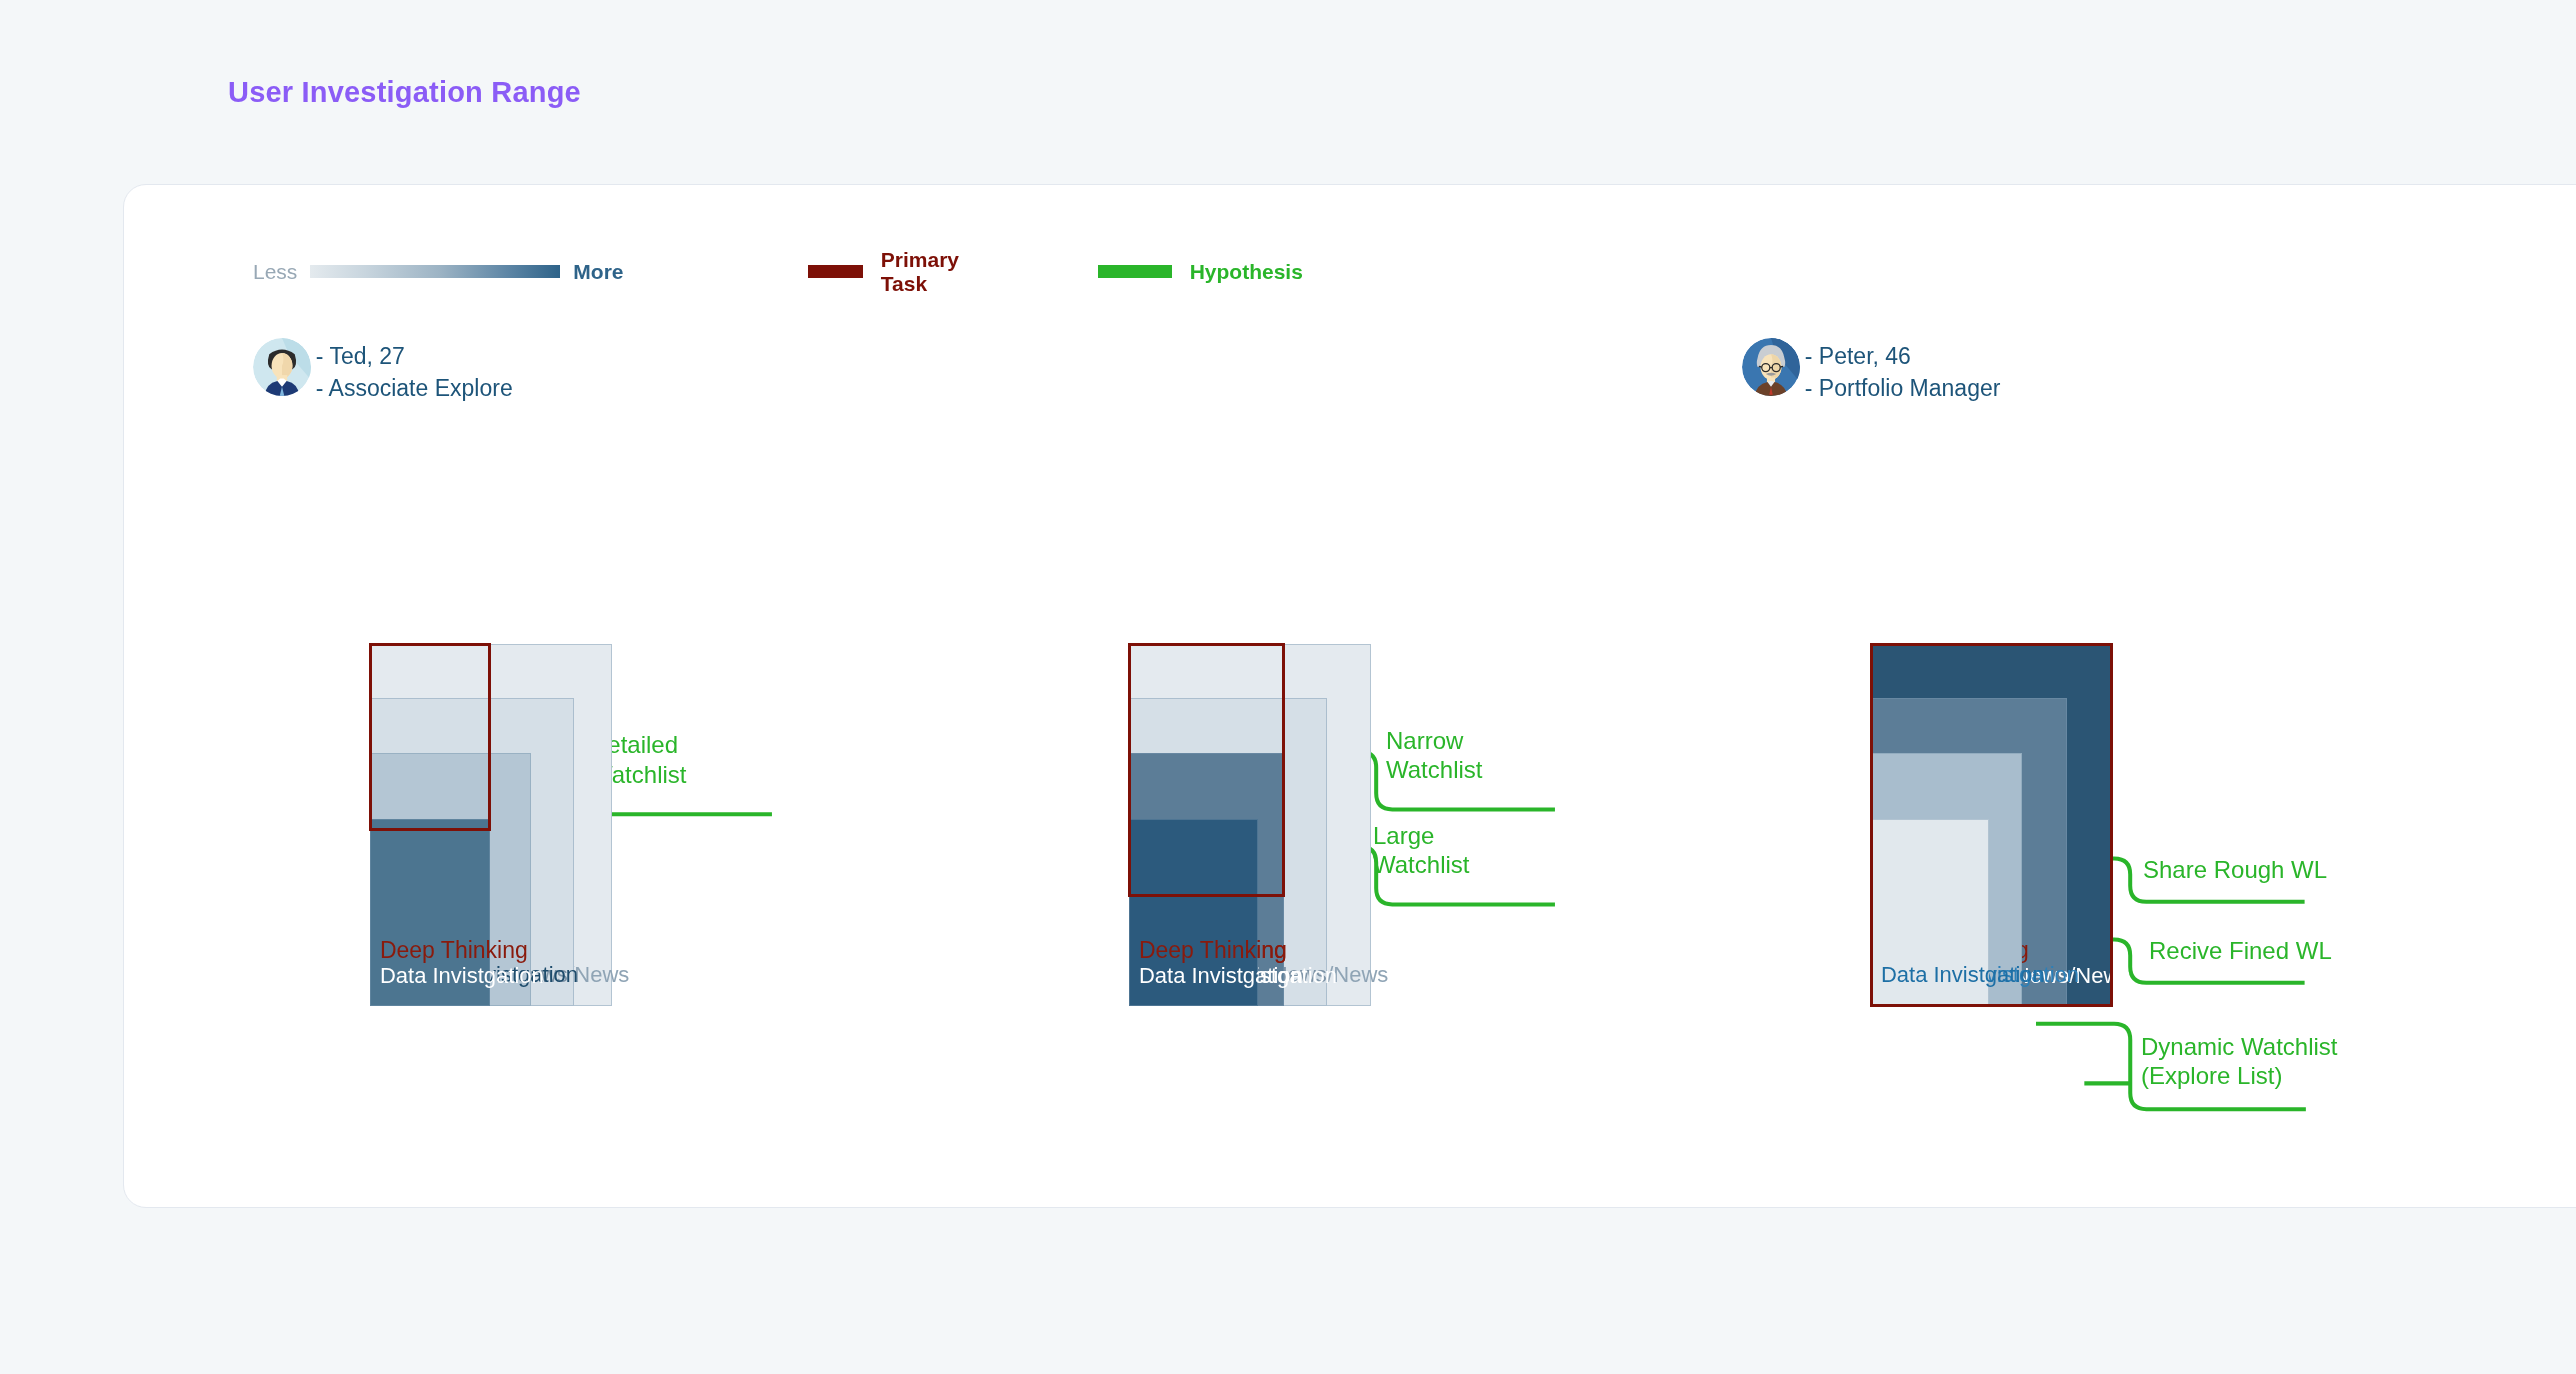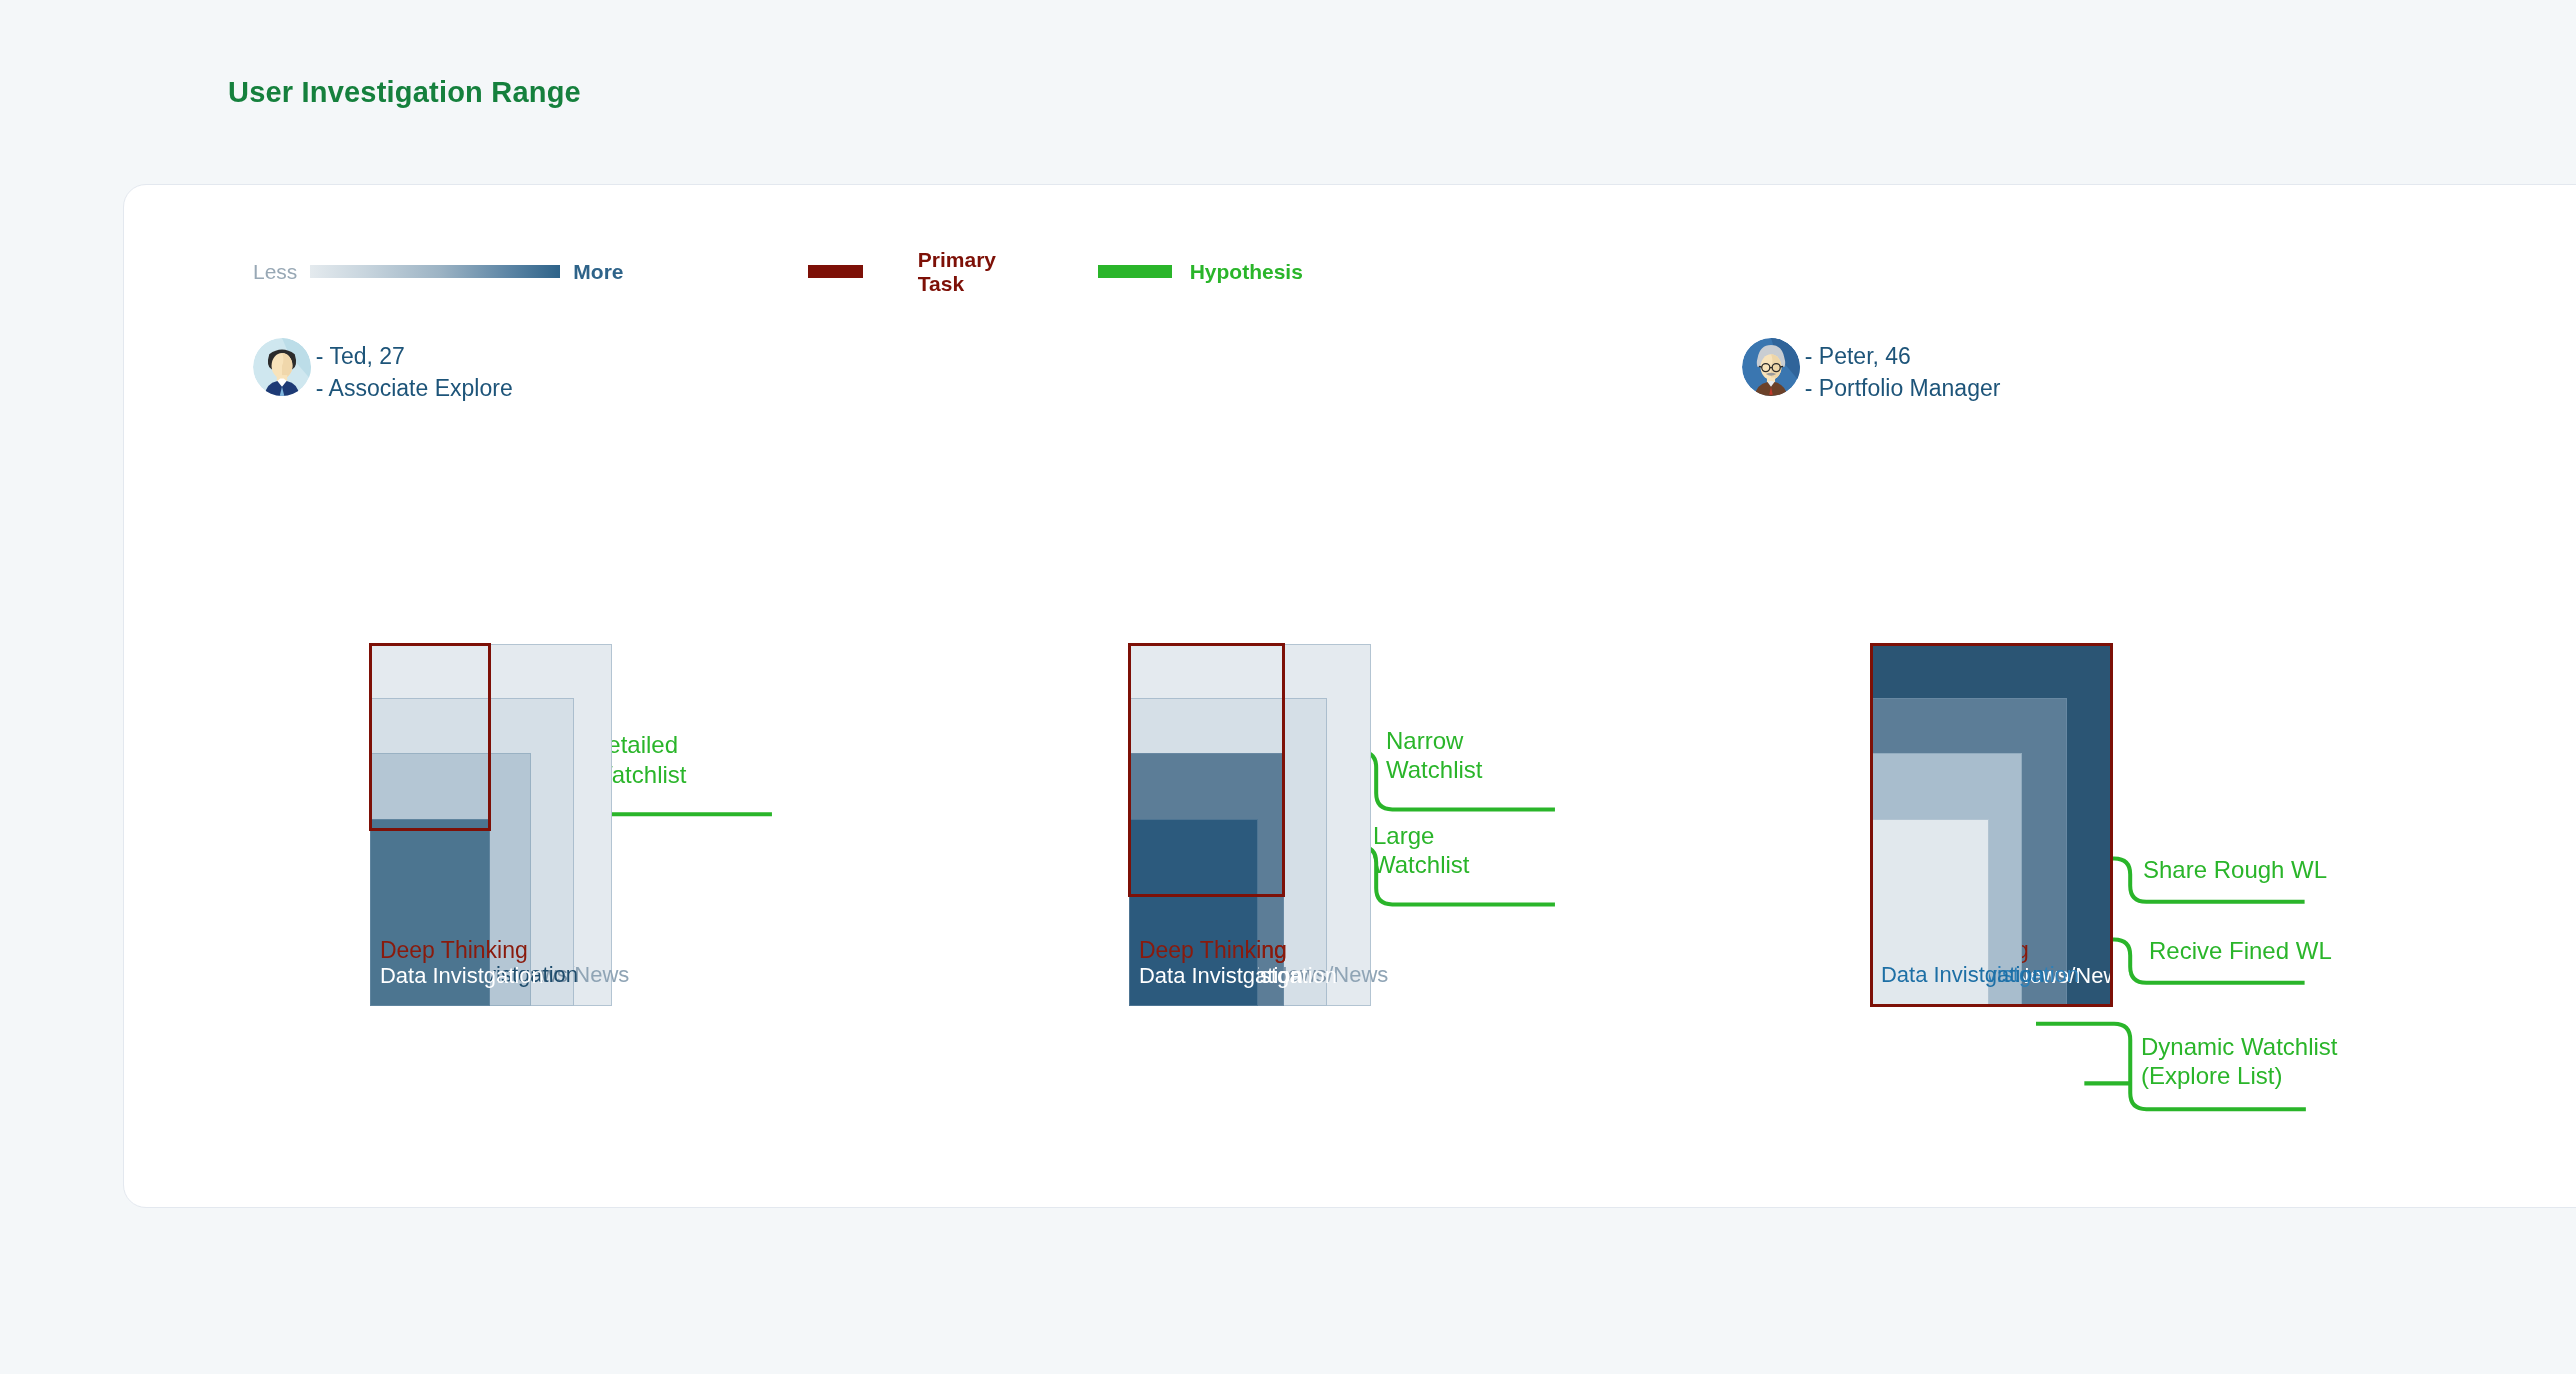--- a/index.html
+++ b/index.html
@@ -8,38 +8,38 @@
     background: #f4f7f9;
     font-family: "Liberation Sans", sans-serif;
     overflow: hidden;
   }
   .page { position: relative; width: 2576px; height: 1375px; }
 
   .page-title {
     position: absolute;
     left: 228px; top: 76px;
     font-size: 29px; font-weight: bold;
-    color: #15803d;
+    color: #8b5cf6;
     letter-spacing: 0.2px;
   }
 
   .card {
     position: absolute;
     left: 123px; top: 184px;
     width: 2551px; height: 1024px;
     background: #ffffff;
     border: 1.6px solid #e3e8ef;
     border-radius: 23px;
   }
 
   
   .legend { position: absolute; left: 129px; top: 72px; height: 29px; }
   .legend-group { position: absolute; display: flex; align-items: center; height: 29px; }
   .lg-scale { left: 0px; }
-  .lg-primary { left: 555px; gap: 37px; }
+  .lg-primary { left: 555px; }
   .lg-hypo { left: 845px; }
 
   .lg-label { font-size: 21px; white-space: nowrap; }
   .lg-less { color: #98a8b5; margin-right: 13px; }
   .lg-more { color: #2e6389; font-weight: bold; margin-left: 13px; }
 
   .grad-bar {
     width: 250px; height: 13.7px;
     background: linear-gradient(to right, #e4eaee 0%, #c8d5de 22%, #9cb3c4 52%, #5b84a4 80%, #2e6389 100%);
   }

